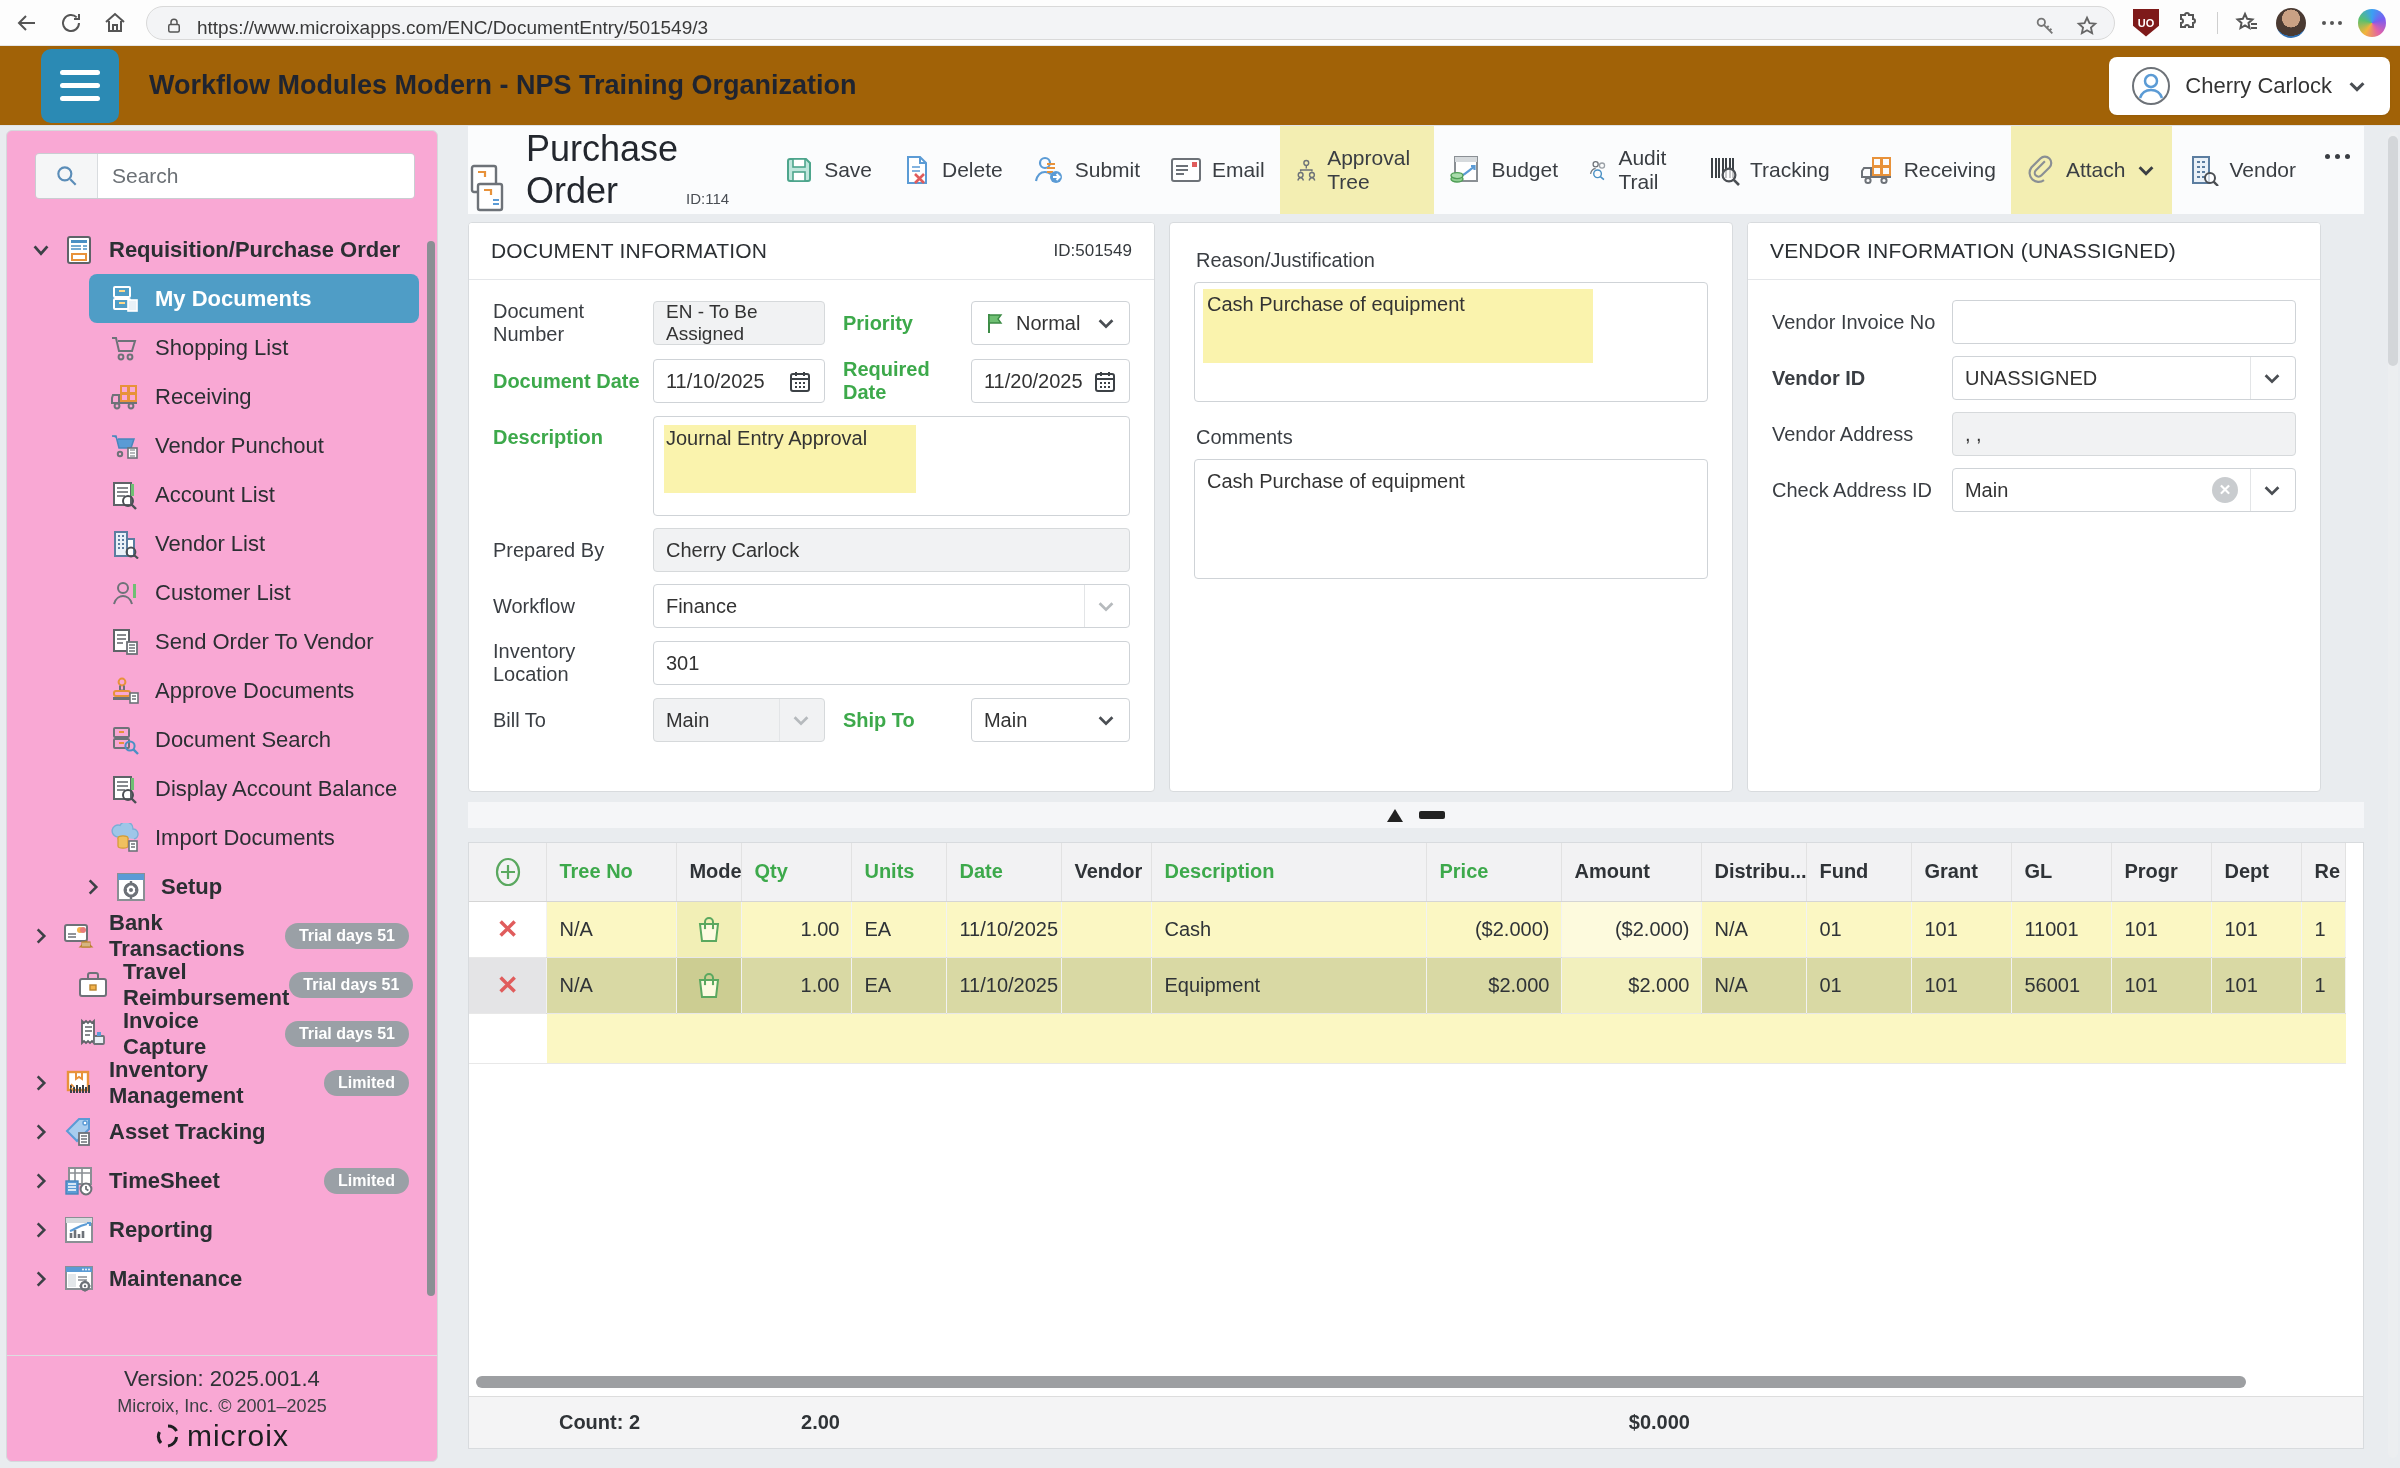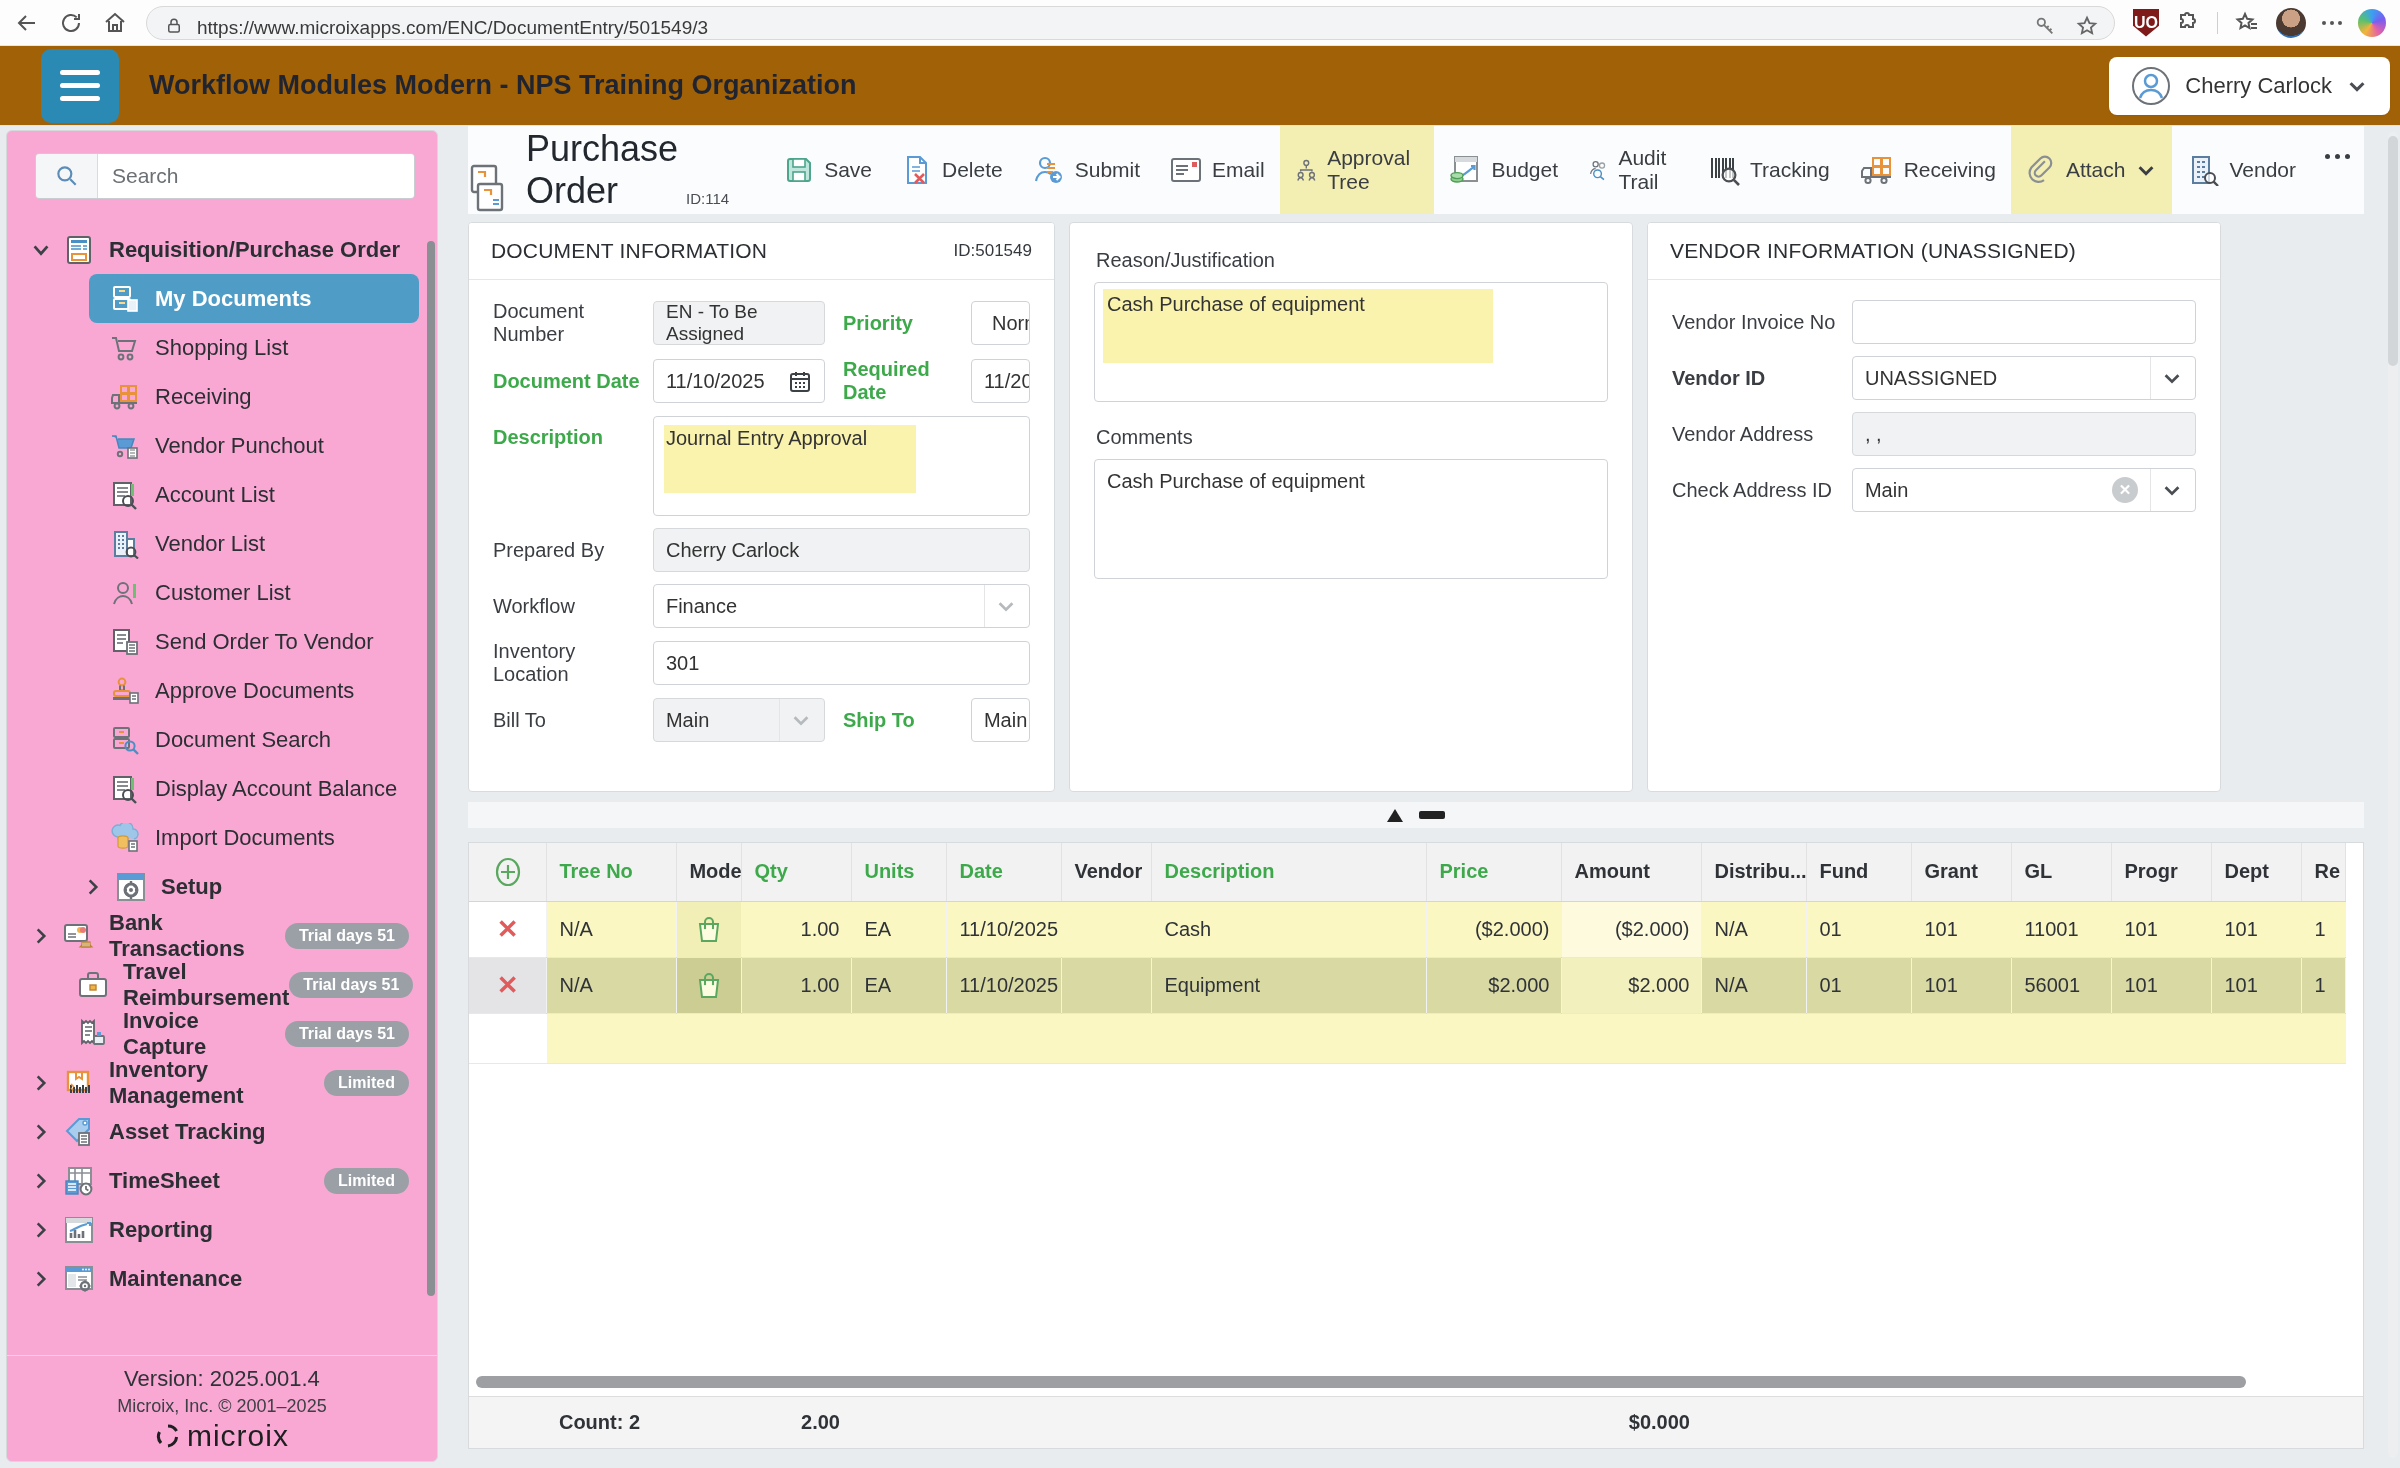--- a/index.html
+++ b/index.html
@@ -9,21 +9,21 @@
 
   
   .browser-bar { height:46px; background:#fdfdfd; border-bottom:1px solid #e6e6e6;
     display:flex; align-items:center; padding:0 14px; gap:18px; }
   .bicon { width:26px; height:26px; display:flex; align-items:center; justify-content:center; flex:0 0 auto; }
   .url-pill { flex:1; height:34px; background:#f3f4f6; border:1px solid #d9d9d9; border-radius:17px;
     display:flex; align-items:flex-end; padding:0 14px; gap:10px; }
   .url-text { font-size:19px; color:#3a3a3a; flex:1; white-space:nowrap; overflow:hidden; }
   .pill-right { display:flex; gap:16px; align-items:center; }
   .ext-divider { width:1px; height:22px; background:#cfcfcf; }
-  .ublock { width:26px; height:28px; background:#7e1a1a; color:#fff; font-size:16px; font-weight:bold;
+  .ublock { width:26px; height:28px; background:#7e1a1a; color:#fff; font-size:11px; font-weight:bold;
     display:flex; align-items:center; justify-content:center;
     clip-path:polygon(0 0,100% 0,100% 62%,50% 100%,0 62%); }
   .avatar-photo { width:30px; height:30px; border-radius:50%;
     background:radial-gradient(circle at 50% 35%, #caa184 0 36%, #4a3a32 37% 70%, #2f6fb2 71%); }
   .copilot { width:28px; height:28px; border-radius:50%;
     background:conic-gradient(#3aa0f3,#7b5cf0,#e261a8,#f3b43a,#58c06f,#3aa0f3); }
   .dots3 { display:flex; gap:4px; }
   .dots3 i { width:4px; height:4px; border-radius:50%; background:#555; }
 
   
@@ -80,21 +80,21 @@
   .tb-more i { width:5px; height:5px; border-radius:50%; background:#3a3e43; }
 
   
   .panels { display:flex; gap:14px; margin-top:8px; height:570px; }
   .panel { background:#fff; border:1px solid #d8dbde; border-radius:4px; overflow:hidden; }
   .panel-hd { display:flex; justify-content:space-between; align-items:center; padding:16px 22px;
     border-bottom:1px solid #e4e6e9; background:#fff; }
   .panel-title { font-size:21px; color:#2b2f33; letter-spacing:.2px; }
   .panel-id { font-size:17px; color:#35393d; }
   .panel-bd { padding:20px 24px; }
-  .p-doc { width:587px; } .p-reason { width:564px; } .p-vendor { width:574px; }
+  .p-doc { width:687px; } .p-reason { width:564px; } .p-vendor { width:574px; }
 
   .frow { display:flex; align-items:center; margin-bottom:12px; }
   .flabel { width:160px; font-size:20px; color:#3a3e43; flex:0 0 auto; }
   .flabel2 { width:128px; margin-left:18px; font-size:20px; color:#3a3e43; flex:0 0 auto; }
   .glabel { color:#3da94b; font-weight:bold; }
   .fld { height:44px; border:1px solid #cfd3d7; border-radius:4px; background:#fff;
     display:flex; align-items:center; padding:0 12px; font-size:20px; color:#333; position:relative; overflow:hidden; }
   .fld.ro { background:#f1f2f3; border-color:#d6d9db; }
   .chev-box { margin-left:auto; align-self:stretch; display:flex; align-items:center; padding-left:10px; border-left:1px solid #e3e5e7; }
   .chev-plain { margin-left:auto; display:flex; align-items:center; }

